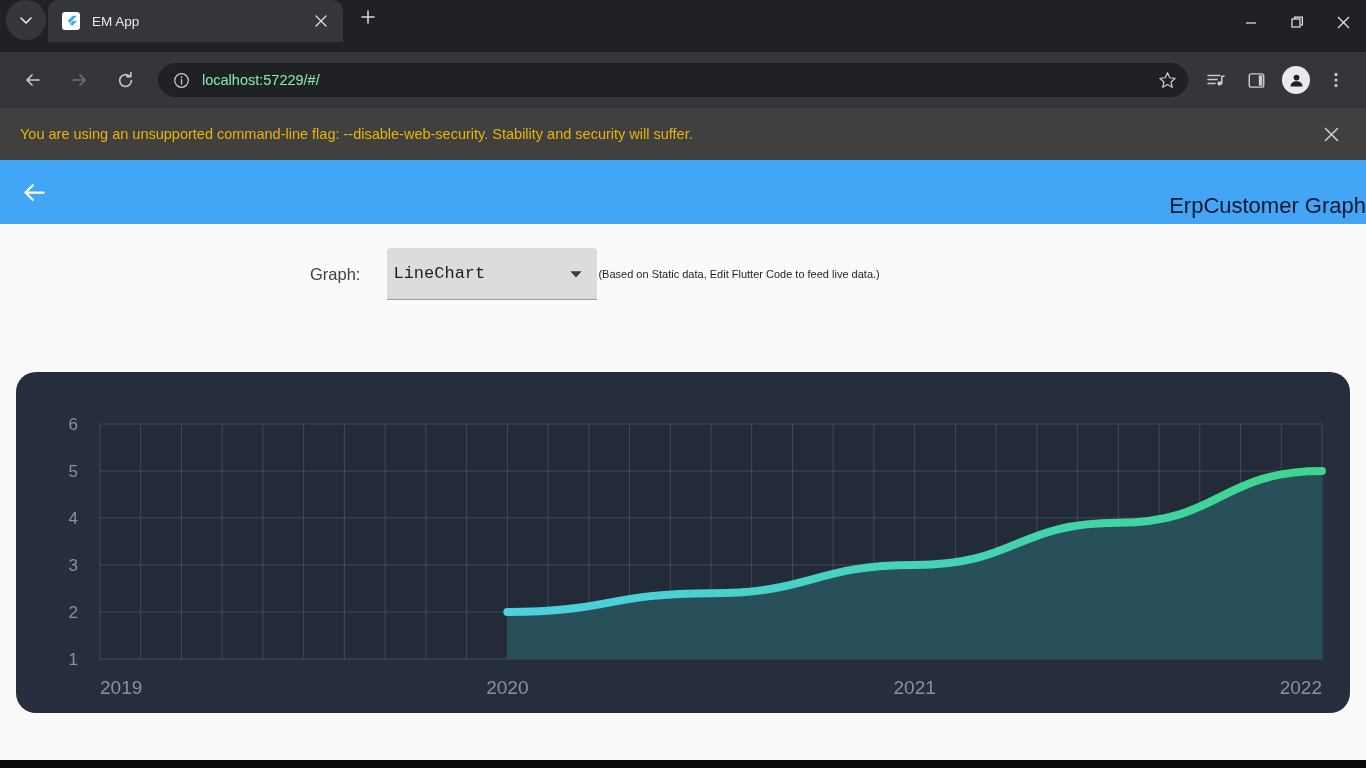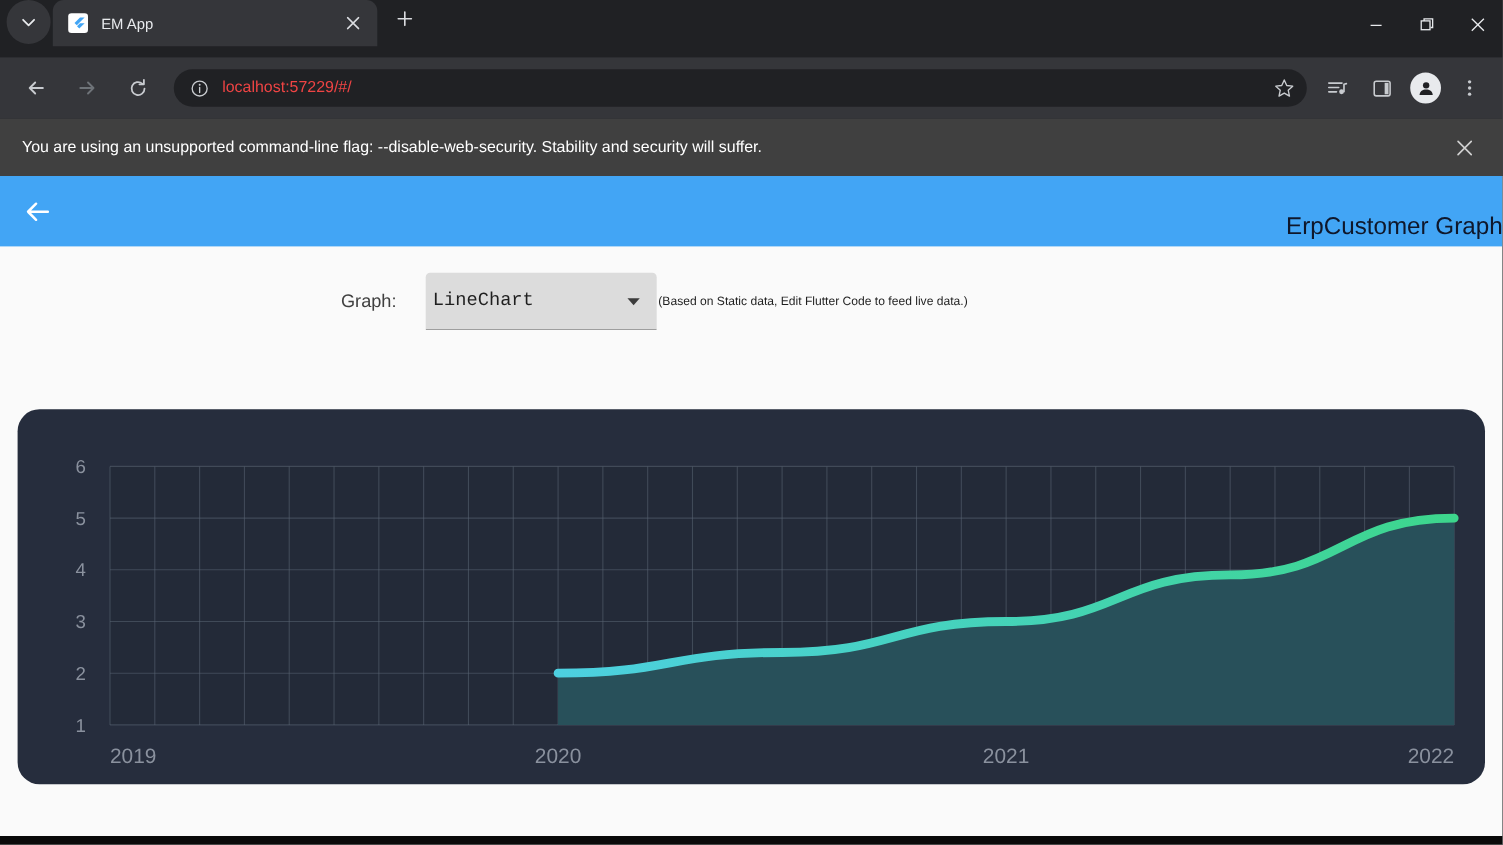--- a/index.html
+++ b/index.html
@@ -72,21 +72,21 @@
     flex: 1 1 auto; height: 34px; background: #202124;
     border-radius: 17px; display: flex; align-items: center;
     margin: 0 8px 0 10px; padding: 0 6px 0 12px; position: relative;
   }
   .omni-info {
     width: 22px; height: 22px; flex: 0 0 auto; margin-right: 10px;
     display: flex; align-items: center; justify-content: center;
     cursor: pointer;
   }
   .omni-url {
-    flex: 1 1 auto; color: #ef4444; font-size: 14.5px;
+    flex: 1 1 auto; color: #86efac; font-size: 14.5px;
     white-space: nowrap; overflow: hidden;
   }
   .omni-star {
     width: 30px; height: 30px; flex: 0 0 auto;
     display: flex; align-items: center; justify-content: center;
     cursor: pointer;
   }
   .tb-icon {
     width: 34px; height: 34px; margin: 0 3px; border-radius: 50%;
     display: flex; align-items: center; justify-content: center;
@@ -95,21 +95,21 @@
   .avatar-btn {
     width: 28px; height: 28px; border-radius: 50%; background: #E8EAED;
     display: flex; align-items: center; justify-content: center;
     cursor: pointer; flex: 0 0 auto; margin: 0 6px;
   }
 
   .infobar {
     height: 52px; background: #404040;
     display: flex; align-items: center; padding: 0 20px;
   }
-  .infobar-text { flex: 1 1 auto; color: #ffffff; font-size: 14.5px; }
+  .infobar-text { flex: 1 1 auto; color: #eab308; font-size: 14.5px; }
   .infobar-close {
     width: 30px; height: 30px; display: flex;
     align-items: center; justify-content: center; cursor: pointer;
   }
 
   
   .viewport {
     height: 608px; background: #FAFAFA;
     position: relative; overflow: hidden;
   }

